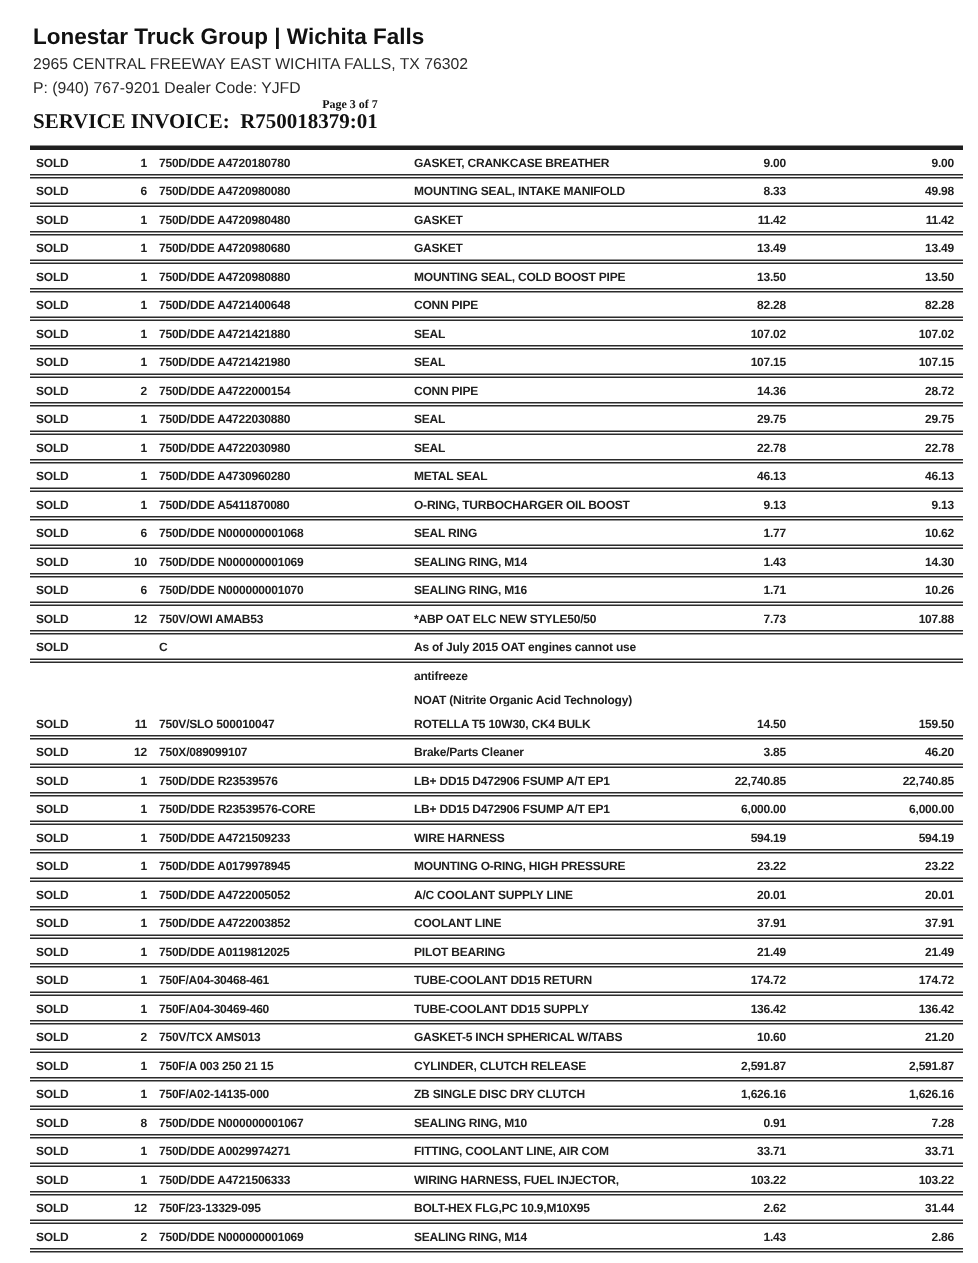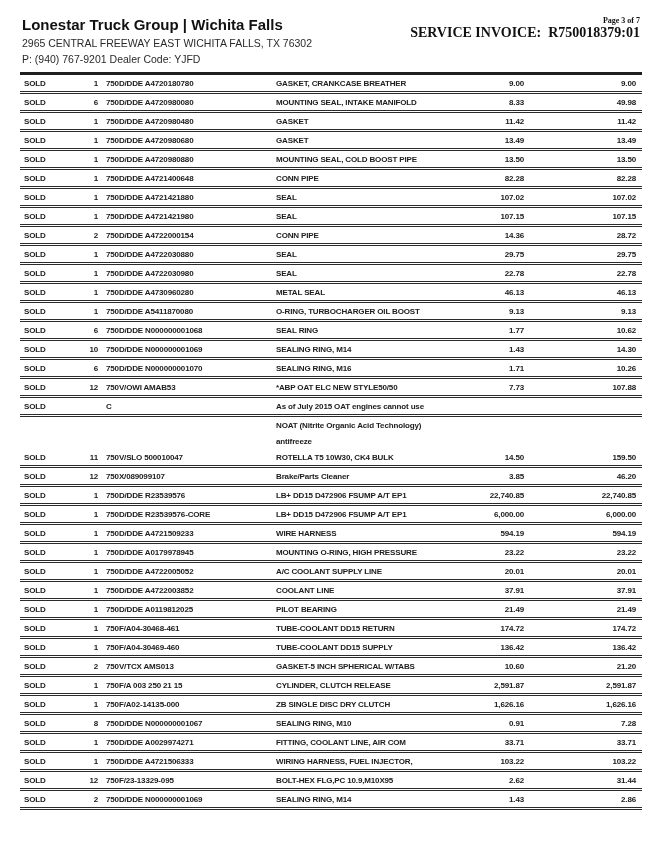--- a/index.html
+++ b/index.html
@@ -1,21 +1,21 @@
 <!DOCTYPE html>
 <html><head>
 <meta charset="utf-8">
 <style>
   html,body{margin:0;padding:0;background:#ffffff;}
   .page{position:relative;width:652px;height:842px;background:#fff;overflow:hidden;
         font-family:"Liberation Sans",sans-serif;color:#1c1c1c;}
 
   
-  .header{display:flex;justify-content:space-between;align-items:flex-start;
-          padding:16px 12px 0 22px;}
+  .header{display:flex;justify-content:flex-start;align-items:flex-start;
+          padding:16px 12px 0 22px;flex-direction:column;}
   .company{font-size:15px;font-weight:700;color:#111;}
   .addr,.phone{font-size:10.5px;margin-top:4px;color:#2a2a2a;}
   .h-right{text-align:right;font-family:"Liberation Serif",serif;color:#111;}
   .pg{font-size:8px;font-weight:700;}
   .inv{font-size:14px;font-weight:700;}
   .est{font-size:10.5px;font-weight:700;margin-top:10px;}
 
   
   .table{margin:7px 10px 0 20px;}
   .top-rule{height:3px;background:#1f1f1f;}
@@ -220,29 +220,29 @@
         <span class="c-part">C</span>
         <span class="c-desc">As of July 2015 OAT  engines cannot use</span>
         <span class="c-price"></span>
         <span class="c-total"></span>
       </div>
         <div class="sep"></div>
         <div class="row">
         <span class="c-status"></span>
         <span class="c-qty"></span>
         <span class="c-part"></span>
-        <span class="c-desc">NOAT (Nitrite Organic Acid Technology)</span>
+        <span class="c-desc">antifreeze</span>
         <span class="c-price"></span>
         <span class="c-total"></span>
       </div>
         <div class="row">
         <span class="c-status"></span>
         <span class="c-qty"></span>
         <span class="c-part"></span>
-        <span class="c-desc">antifreeze</span>
+        <span class="c-desc">NOAT (Nitrite Organic Acid Technology)</span>
         <span class="c-price"></span>
         <span class="c-total"></span>
       </div>
         <div class="row">
         <span class="c-status">SOLD</span>
         <span class="c-qty">11</span>
         <span class="c-part">750V/SLO 500010047</span>
         <span class="c-desc">ROTELLA T5 10W30, CK4 BULK</span>
         <span class="c-price">14.50</span>
         <span class="c-total">159.50</span>

